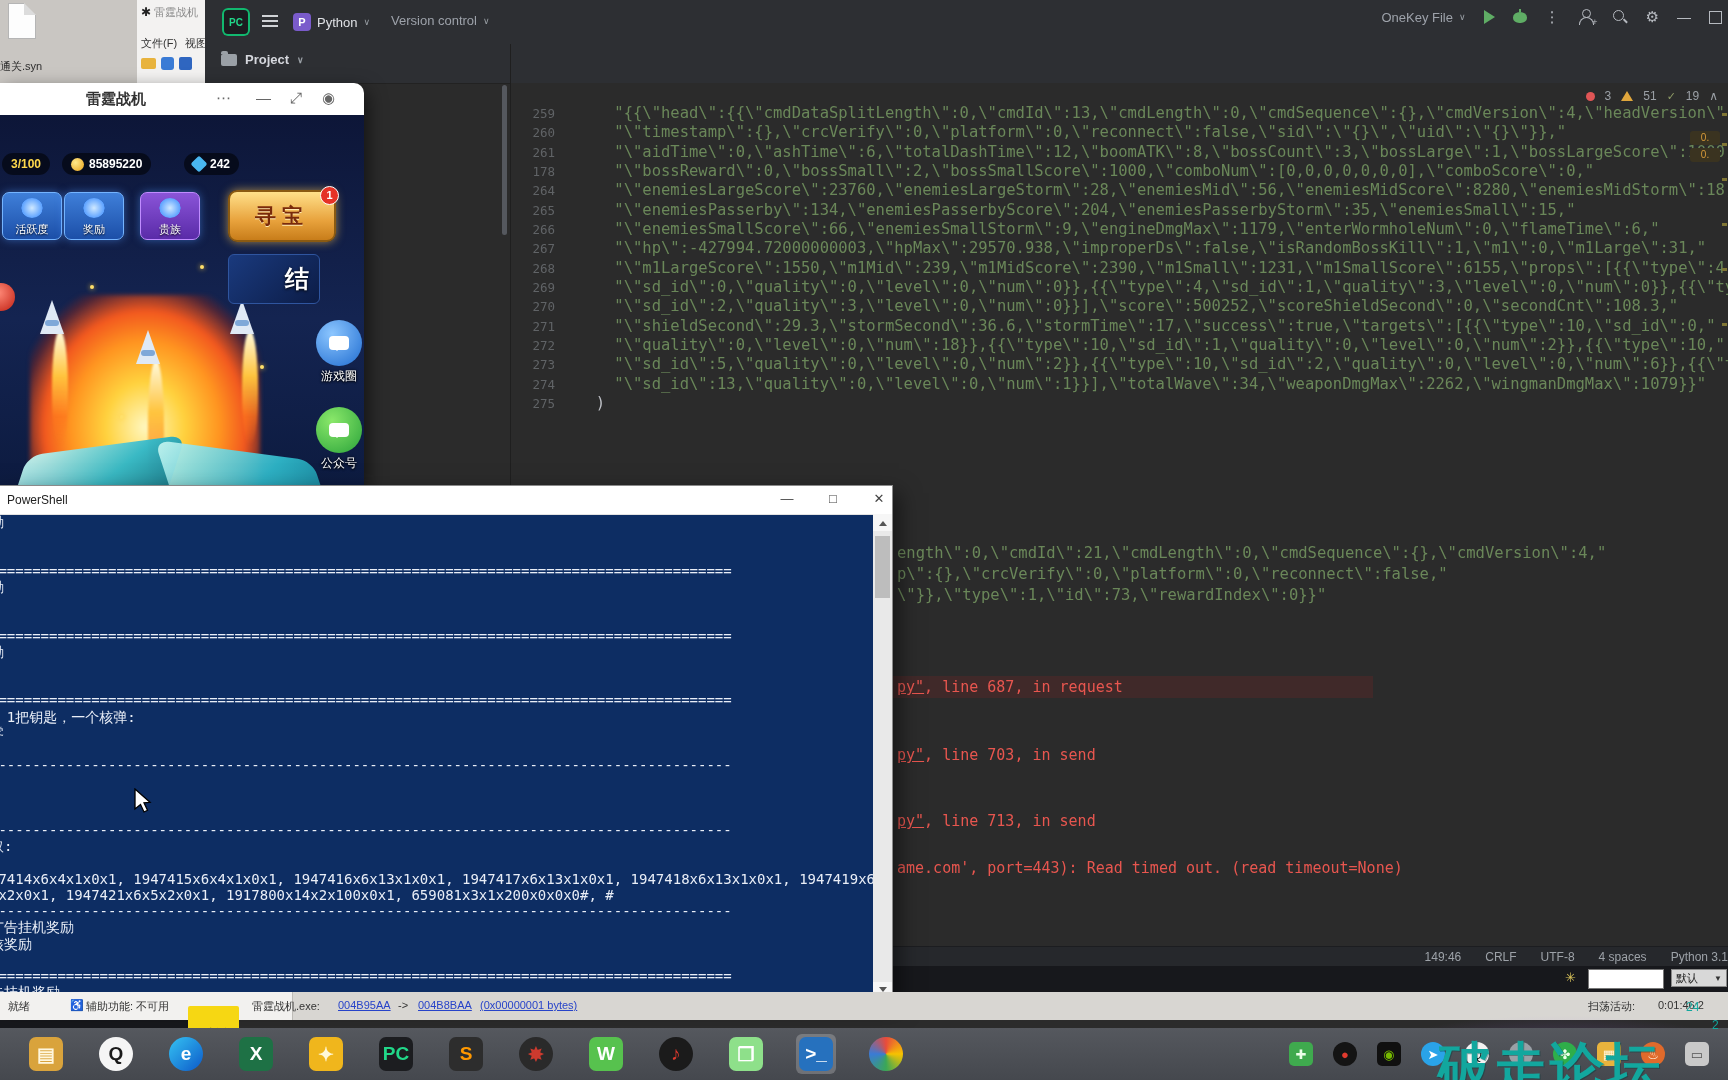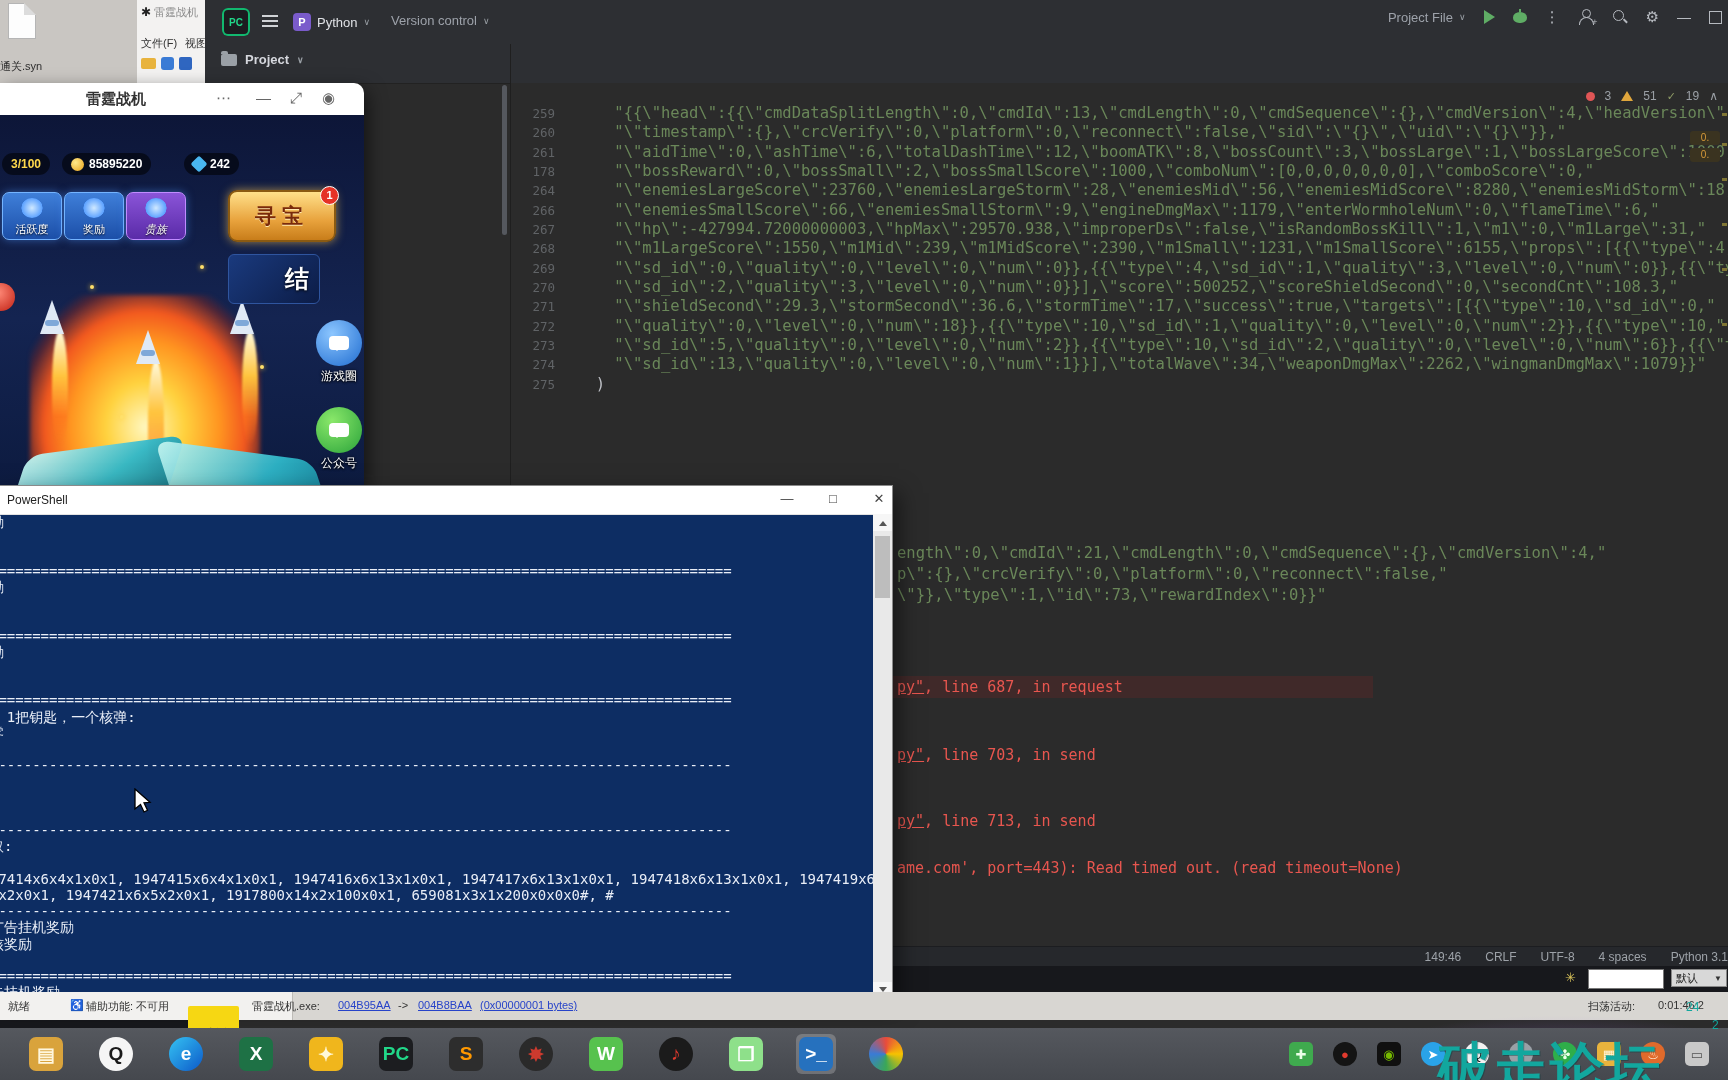--- a/index.html
+++ b/index.html
@@ -201,21 +201,21 @@
       <span class="p-badge">P</span>
       <span>Python</span>
       <span class="chev">∨</span>
     </div>
     <div class="vcs abs">
       <span>Version control</span>
       <span class="chev">∨</span>
     </div>
     <div class="tb-right abs">
       <span style="display:flex;gap:6px;align-items:center;">
-        <span>Project File</span>
+        <span>OneKey File</span>
         <span class="chev">∨</span>
       </span>
       <span class="i-play"></span>
       <span class="i-bug"></span>
       <span class="i-more">⋮</span>
       <span class="i-user">
           <span class="i-plus">+</span>
         </span>
       <span class="i-search"></span>
       <span class="i-gear">⚙</span>
@@ -307,20 +307,24 @@
         </div>
         <div class="cl">
           <span class="ln">178</span>
           <span class="cs">    "\"bossReward\":0,\"bossSmall\":2,\"bossSmallScore\":1000,\"comboNum\":[0,0,0,0,0,0,0],\"comboScore\":0,"</span>
         </div>
         <div class="cl">
           <span class="ln">264</span>
           <span class="cs">    "\"enemiesLargeScore\":23760,\"enemiesLargeStorm\":28,\"enemiesMid\":56,\"enemiesMidScore\":8280,\"enemiesMidStorm\":18,"</span>
         </div>
         <div class="cl">
+          <span class="ln">265</span>
+          <span class="cs">    "\"enemiesPasserby\":134,\"enemiesPasserbyScore\":204,\"enemiesPasserbyStorm\":35,\"enemiesSmall\":15,"</span>
+        </div>
+        <div class="cl">
           <span class="ln">266</span>
           <span class="cs">    "\"enemiesSmallScore\":66,\"enemiesSmallStorm\":9,\"engineDmgMax\":1179,\"enterWormholeNum\":0,\"flameTime\":6,"</span>
         </div>
         <div class="cl">
           <span class="ln">267</span>
           <span class="cs">    "\"hp\":-427994.72000000003,\"hpMax\":29570.938,\"improperDs\":false,\"isRandomBossKill\":1,\"m1\":0,\"m1Large\":31,"</span>
         </div>
         <div class="cl">
           <span class="ln">268</span>
           <span class="cs">    "\"m1LargeScore\":1550,\"m1Mid\":239,\"m1MidScore\":2390,\"m1Small\":1231,\"m1SmallScore\":6155,\"props\":[{{\"type\":4,"</span>
@@ -434,21 +438,21 @@
         <span>242</span>
       </div>
     <div class="g-btn" style="left:2px;top:77px;">
         <span class="gi"></span>
         <span class="gl">活跃度</span>
       </div>
     <div class="g-btn" style="left:64px;top:77px;">
         <span class="gi"></span>
         <span class="gl">奖励</span>
       </div>
-    <div class="g-btn purple" style="left:126px;top:77px;font-style:italic;">
+    <div class="g-btn purple" style="left:140px;top:77px;">
         <span class="gi"></span>
         <span class="gl">贵族</span>
       </div>
     <div id="treasure">
       <span class="tx">寻宝</span>
       <span class="badge">1</span>
     </div>
     <div id="banner">
         <span class="bx">结</span>
       </div>

